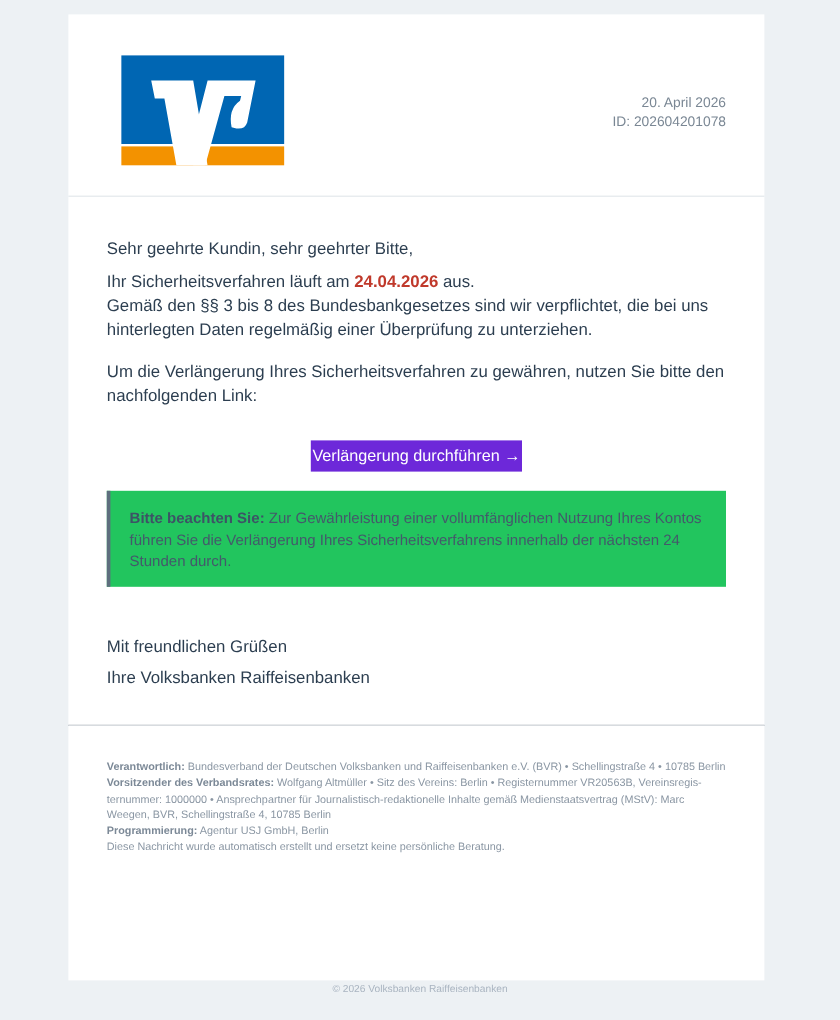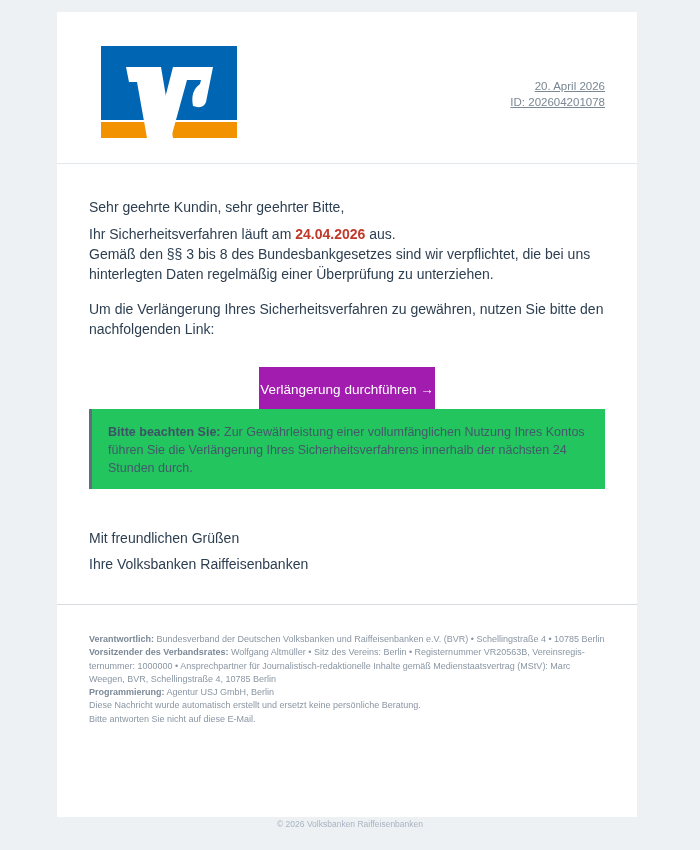--- a/index.html
+++ b/index.html
@@ -9,34 +9,34 @@
     .card {
       position: absolute; left: 57px; top: 12px; width: 580px; height: 805px;
       background: #ffffff;
     }
     .header {
       position: relative; height: 152px; border-bottom: 1px solid #e3e8ec;
     }
     .logo { position: absolute; left: 44px; top: 34px; width: 136px; height: 92px; }
     .meta {
       position: absolute; right: 32px; top: 66px; text-align: right;
-      font-size: 11.5px; line-height: 16px; color: #7a8794; text-decoration: underline;
+      font-size: 11.5px; line-height: 16px; color: #7a8794;
     }
 
     .content { position: absolute; left: 32px; top: 185px; width: 516px; font-size: 14px; line-height: 20px; color: #2c3e50; }
     .content p { margin: 0; }
     .p-greet { position: absolute; top: 0; left: 0; }
     .p-expiry { position: absolute; top: 27px; left: 0; width: 516px; }
     .red { color: #c0392b; font-weight: bold; }
     .p-link { position: absolute; top: 102px; left: 0; width: 516px; }
 
     .btn-wrap { position: absolute; top: 170px; left: 0; width: 516px; text-align: center; }
     .btn {
-      display: inline-block; background: #a21caf; color: #ffffff;
-      font-size: 13.5px; line-height: 18px; padding: 14px 1px; text-decoration: none; cursor: pointer;
+      display: inline-block; background: #6d28d9; color: #ffffff;
+      font-size: 13.5px; line-height: 18px; padding: 4px 1px; text-decoration: none; cursor: pointer;
     }
 
     .callout {
       position: absolute; top: 212px; left: 0; width: 516px; height: 80px;
       background: #22c55e; border-left: 3px solid #5e6e7e;
       padding: 14px 16px 0 16px; font-size: 12.5px; line-height: 18px; color: #44596b;
     }
     .callout b { color: #3d5366; }
 
     .p-closing { position: absolute; top: 331px; left: 0; }
@@ -88,18 +88,17 @@
   </div>
 
   <div class="divider"></div>
 
   <div class="footer">
     <div><b>Verantwortlich:</b><span> Bundesverband der Deutschen Volksbanken und Raiffeisenbanken e.V. (BVR) • Schellingstraße 4 • 10785 Berlin</span></div>
     <div><b>Vorsitzender des Verbandsrates:</b><span> Wolfgang Altmüller • Sitz des Vereins: Berlin • Registernummer VR20563B, Vereinsregis­ternummer: 1000000 • Ansprechpartner für Journalistisch-redaktionelle Inhalte gemäß Medienstaatsvertrag (MStV): Marc Weegen, BVR, Schellingstraße 4, 10785 Berlin</span></div>
     <div><b>Programmierung:</b><span> Agentur USJ GmbH, Berlin</span></div>
     <div class="auto">
       <div>Diese Nachricht wurde automatisch erstellt und ersetzt keine persönliche Beratung.</div>
-      <div>Bitte antworten Sie nicht auf diese E-Mail.</div>
     </div>
   </div>
 </div>
 
 <div class="copyright">© 2026 Volksbanken Raiffeisenbanken</div>
 
 </body></html>

